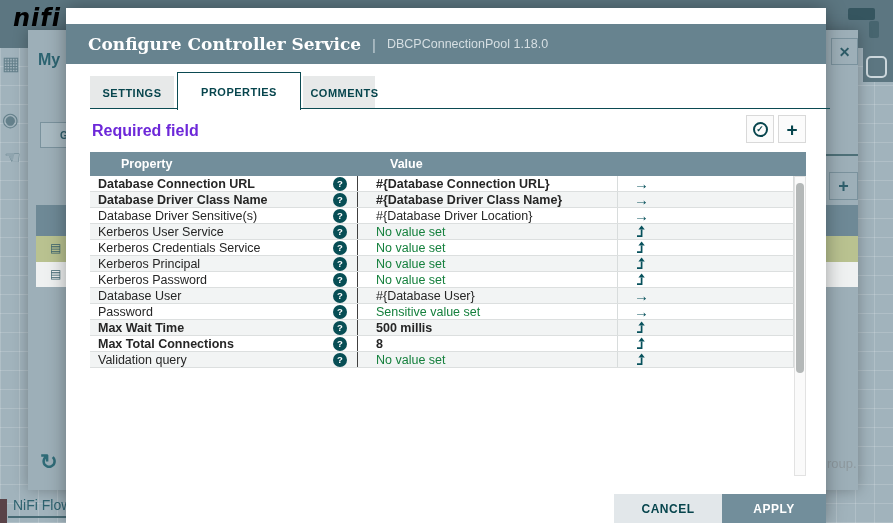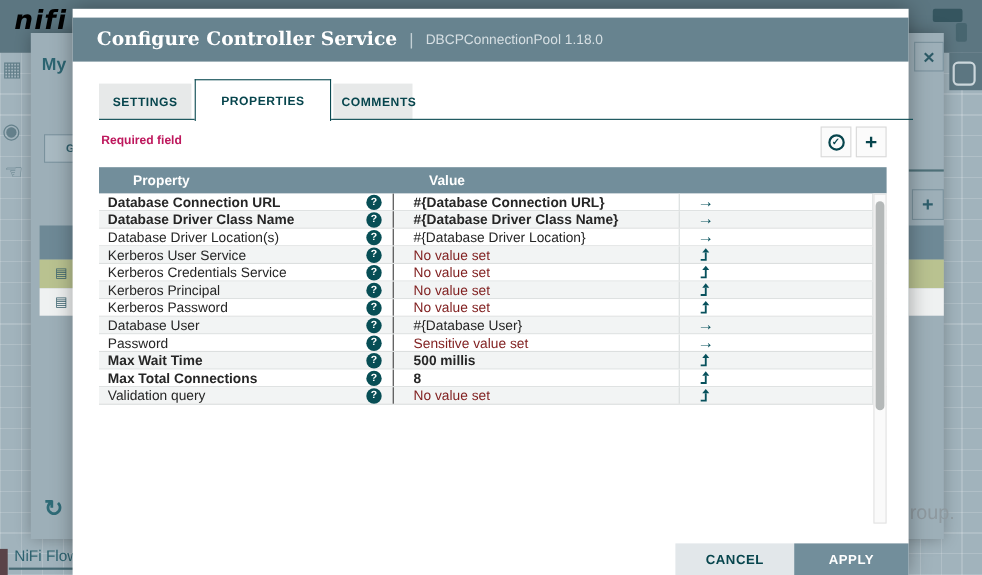--- a/index.html
+++ b/index.html
@@ -33,57 +33,57 @@
     color:#2d5b67;font-weight:bold;font-size:14px;display:flex;align-items:center;justify-content:center;}
   .behind .hline{position:absolute;left:798px;top:124px;width:32px;height:2px;background:#4e7078;}
   .behind .plus-btn{position:absolute;left:801px;top:142px;width:29px;height:28px;border:1px solid #7a929d;
     color:#2f5f6c;font-weight:bold;font-size:18px;display:flex;align-items:center;justify-content:center;}
   .behind .mini-head{position:absolute;top:175px;height:31px;background:#6e8996;}
   .behind .mini-olive{position:absolute;top:206px;height:26px;background:#b9c290;}
   .behind .mini-white{position:absolute;top:232px;height:25px;background:#eff1f1;}
   .behind .left-frag{left:8px;width:60px;}
   .behind .right-frag{left:798px;width:32px;}
   .behind .book{position:absolute;left:14px;top:6px;font-size:12px;color:#39626e;line-height:1;}
-  .behind .roup{position:absolute;left:799px;top:426px;font-size:18px;color:#8e999f;}
+  .behind .roup{position:absolute;left:799px;top:426px;font-size:13px;color:#8e999f;}
   
   .modal{position:absolute;left:66px;top:8px;width:760px;height:515px;background:#fff;box-shadow:0 0 18px rgba(0,0,0,.35);}
-  .modal-header{position:absolute;left:0;top:8px;width:760px;height:40px;background:#67838f;display:flex;align-items:center;padding-left:22px;}
+  .modal-header{position:absolute;left:0;top:16px;width:760px;height:40px;background:#67838f;display:flex;align-items:center;padding-left:22px;}
   .modal-title{font-family:"DejaVu Serif",serif;font-weight:bold;font-size:17px;color:#fff;}
   .modal-sep{color:#c3d0d5;font-size:15px;margin:0 11px;font-weight:300;}
   .modal-sub{font-size:12.5px;color:#d6dfe3;}
   
   .tabbar{position:absolute;left:24px;top:63px;width:740px;height:38px;display:flex;align-items:flex-end;}
   .tabbar .baseline{position:absolute;left:0;bottom:0;width:100%;height:1px;background:#0b4a52;}
   .tab{height:33px;display:flex;align-items:center;justify-content:center;
     font-size:11px;font-weight:bold;letter-spacing:.5px;color:#07454d;background:#e7e9e9;cursor:pointer;}
   .tab.settings{width:84px;}
   .tab.properties{width:124px;margin-left:3px;}
   .tab.comments{width:72px;margin-left:2px;padding-left:11px;}
   .tab.active{height:38px;background:#fff;border:1px solid #0b4a52;border-bottom:none;position:relative;z-index:2;margin-bottom:-1px;}
   
-  .required-label{position:absolute;left:26px;top:114px;font-size:11px;font-weight:bold;color:#be185d;}
+  .required-label{position:absolute;left:26px;top:114px;font-size:16px;font-weight:bold;color:#6d28d9;}
   .tool-btn{position:absolute;top:107px;width:28px;height:28px;background:#fbfbfb;border:1px solid #d9d9d9;
     display:flex;align-items:center;justify-content:center;cursor:pointer;}
   .tool-btn.verify{left:680px;}
   .tool-btn.add{left:712px;font-size:19px;font-weight:bold;color:#07454d;line-height:1;}
   .check-circle{width:15px;height:15px;border:2px solid #07454d;border-radius:50%;display:flex;align-items:center;justify-content:center;
     font-size:9px;font-weight:bold;color:#07454d;}
   
   .ptable{position:absolute;left:24px;top:144px;width:716px;}
   .phead{display:flex;height:24px;background:#728e9b;color:#fff;font-size:12.5px;font-weight:bold;align-items:center;padding-left:23px;}
   .phead .c1{width:267px;padding-left:8px;}
   .phead .c2{width:260px;padding-left:10px;}
   .prow{display:flex;height:16px;background:#fff;border-bottom:1px solid #dcdfdf;font-size:12.5px;color:#262626;align-items:stretch;}
   .prow.alt{background:#f2f4f4;}
   .cell{display:flex;align-items:center;}
   .cell.name{width:267px;padding:0 10px 0 8px;justify-content:space-between;}
   .cell.value{width:260px;padding-left:18px;border-left:1px solid #404040;}
   .cell.action{width:177px;padding-left:16px;border-left:1px solid #d8dcdc;border-right:1px solid #d8dcdc;}
   .bold{font-weight:bold;}
-  .muted{color:#7f1d1d;}
+  .muted{color:#15803d;}
   .qicon{width:14px;height:14px;border-radius:50%;background:#074e55;color:#fff;font-size:9.5px;font-weight:bold;
     display:flex;align-items:center;justify-content:center;flex:none;cursor:pointer;}
   .arrow-right{color:#07515c;font-size:15px;font-weight:bold;line-height:1;cursor:pointer;}
   .level-up{cursor:pointer;display:flex;align-items:center;}
   
   .scrollbar{position:absolute;left:704px;top:24px;width:12px;height:300px;background:#fafafa;border:1px solid #e2e2e2;}
   .thumb{position:absolute;left:1px;top:6px;width:8px;height:190px;background:#b4b8b8;border-radius:4px;cursor:pointer;}
   
   .btn{position:absolute;top:486px;height:29px;display:flex;align-items:center;justify-content:center;
     font-size:12px;font-weight:bold;letter-spacing:.5px;cursor:pointer;}
@@ -175,21 +175,21 @@
             </div>
             <div class="cell value">
               <span class="bold ">#{Database Driver Class Name}</span>
             </div>
             <div class="cell action">
               <span class="arrow-right">→</span>
             </div>
           </div>
           <div class="prow">
             <div class="cell name">
-              <span class="">Database Driver Location(s)</span>
+              <span class="">Database Driver Sensitive(s)</span>
               <span class="qicon">?</span>
             </div>
             <div class="cell value">
               <span class="">#{Database Driver Location}</span>
             </div>
             <div class="cell action">
               <span class="arrow-right">→</span>
             </div>
           </div>
           <div class="prow alt">

